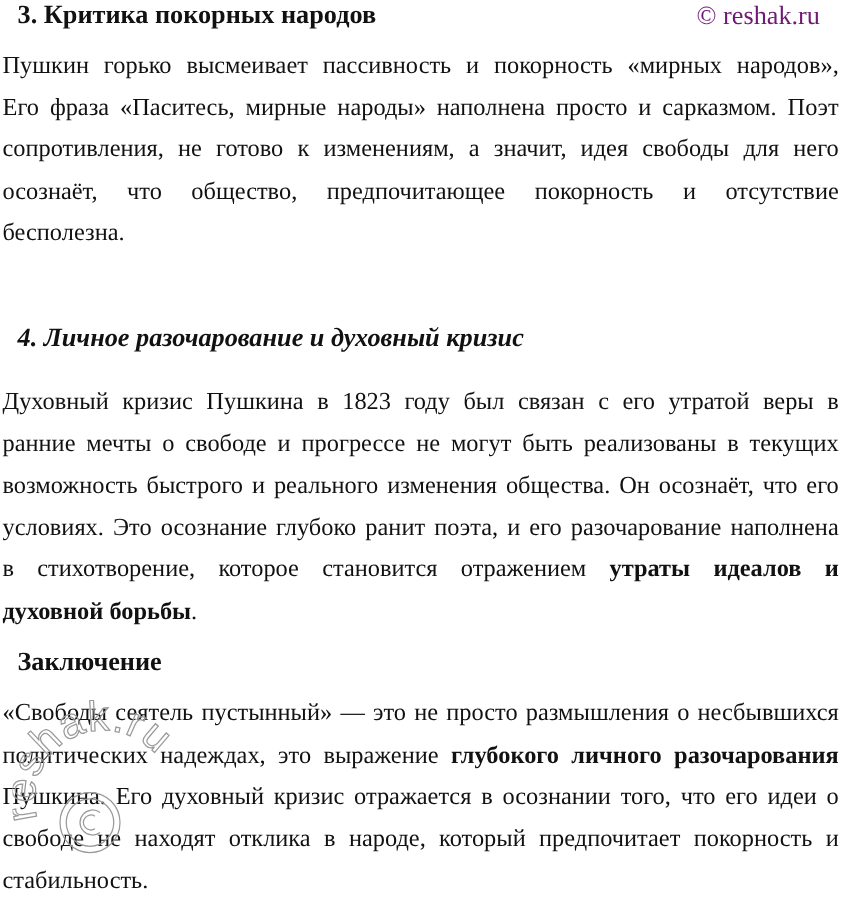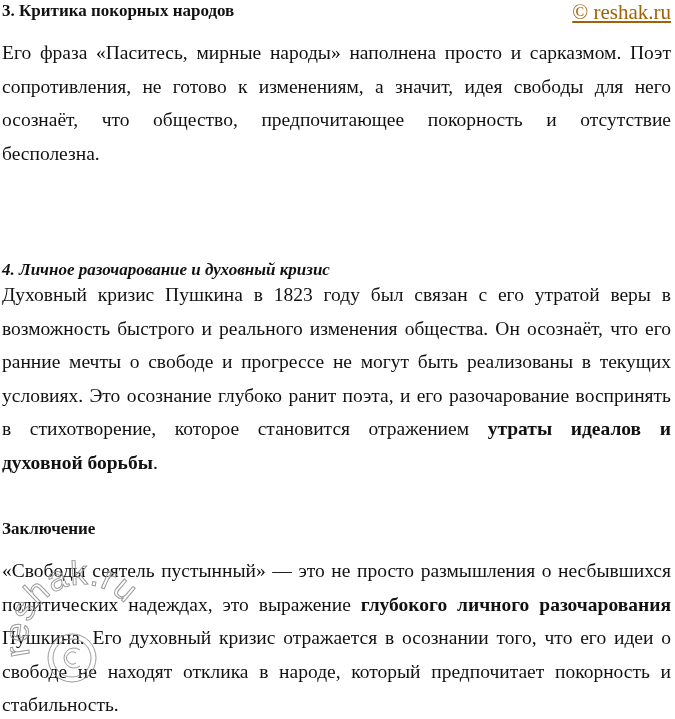--- a/index.html
+++ b/index.html
@@ -17,32 +17,31 @@
     }
     .page {
       position: absolute;
       left: 0;
       top: 0;
       width: 675px;
       height: 719px;
     }
     .copyright {
       position: absolute;
-      right: 4px;
+      right: 19px;
       top: 0px;
       font-size: 21px;
       line-height: 24px;
-      color: #a16207;
-      text-decoration: underline;
+      color: #701a75;
     }
     .heading {
       position: absolute;
-      left: 2px;
+      left: 14px;
       font-weight: bold;
-      font-size: 17px;
+      font-size: 21px;
       line-height: 22px;
       margin: 0;
     }
     .para {
       position: absolute;
       left: 2px;
       width: 669px;
       font-size: 19.5px;
       line-height: 33.5px;
       text-align: justify;
@@ -69,32 +68,33 @@
   </style>
 </head>
 <body>
 
 <div class="page">
 
   <div class="copyright">© reshak.ru</div>
 
   <h3 class="heading" style="top:0px;">3. Критика покорных народов</h3>
   <div class="para" style="top:36px;">
+    <span class="line">Пушкин горько высмеивает пассивность и покорность «мирных народов»,</span>
     <span class="line">Его фраза «Паситесь, мирные народы» наполнена просто и сарказмом. Поэт</span>
     <span class="line">сопротивления, не готово к изменениям, а значит, идея свободы для него</span>
     <span class="line">осознаёт, что общество, предпочитающее покорность и отсутствие</span>
     <span class="line last">бесполезна.</span>
   </div>
 
   <h3 class="heading" style="top:259px;font-style:italic;">4. Личное разочарование и духовный кризис</h3>
-  <div class="para" style="top:278px;">
+  <div class="para" style="top:305px;">
     <span class="line">Духовный кризис Пушкина в 1823 году был связан с его утратой веры в</span>
+    <span class="line">ранние мечты о свободе и прогрессе не могут быть реализованы в текущих</span>
     <span class="line">возможность быстрого и реального изменения общества. Он осознаёт, что его</span>
-    <span class="line">ранние мечты о свободе и прогрессе не могут быть реализованы в текущих</span>
-    <span class="line">условиях. Это осознание глубоко ранит поэта, и его разочарование воспринять</span>
+    <span class="line">условиях. Это осознание глубоко ранит поэта, и его разочарование наполнена</span>
     <span class="line"><span>в стихотворение, которое становится отражением </span><b>утраты идеалов и</b></span>
     <span class="line last"><b>духовной борьбы</b><span>.</span></span>
   </div>
 
   <h3 class="heading" style="top:518px;">Заключение</h3>
   <div class="para" style="top:554px;">
     <span class="line">«Свободы сеятель пустынный» — это не просто размышления о несбывшихся</span>
     <span class="line"><span>политических надеждах, это выражение </span><b>глубокого личного разочарования</b></span>
     <span class="line">Пушкина. Его духовный кризис отражается в осознании того, что его идеи о</span>
     <span class="line">свободе не находят отклика в народе, который предпочитает покорность и</span>

